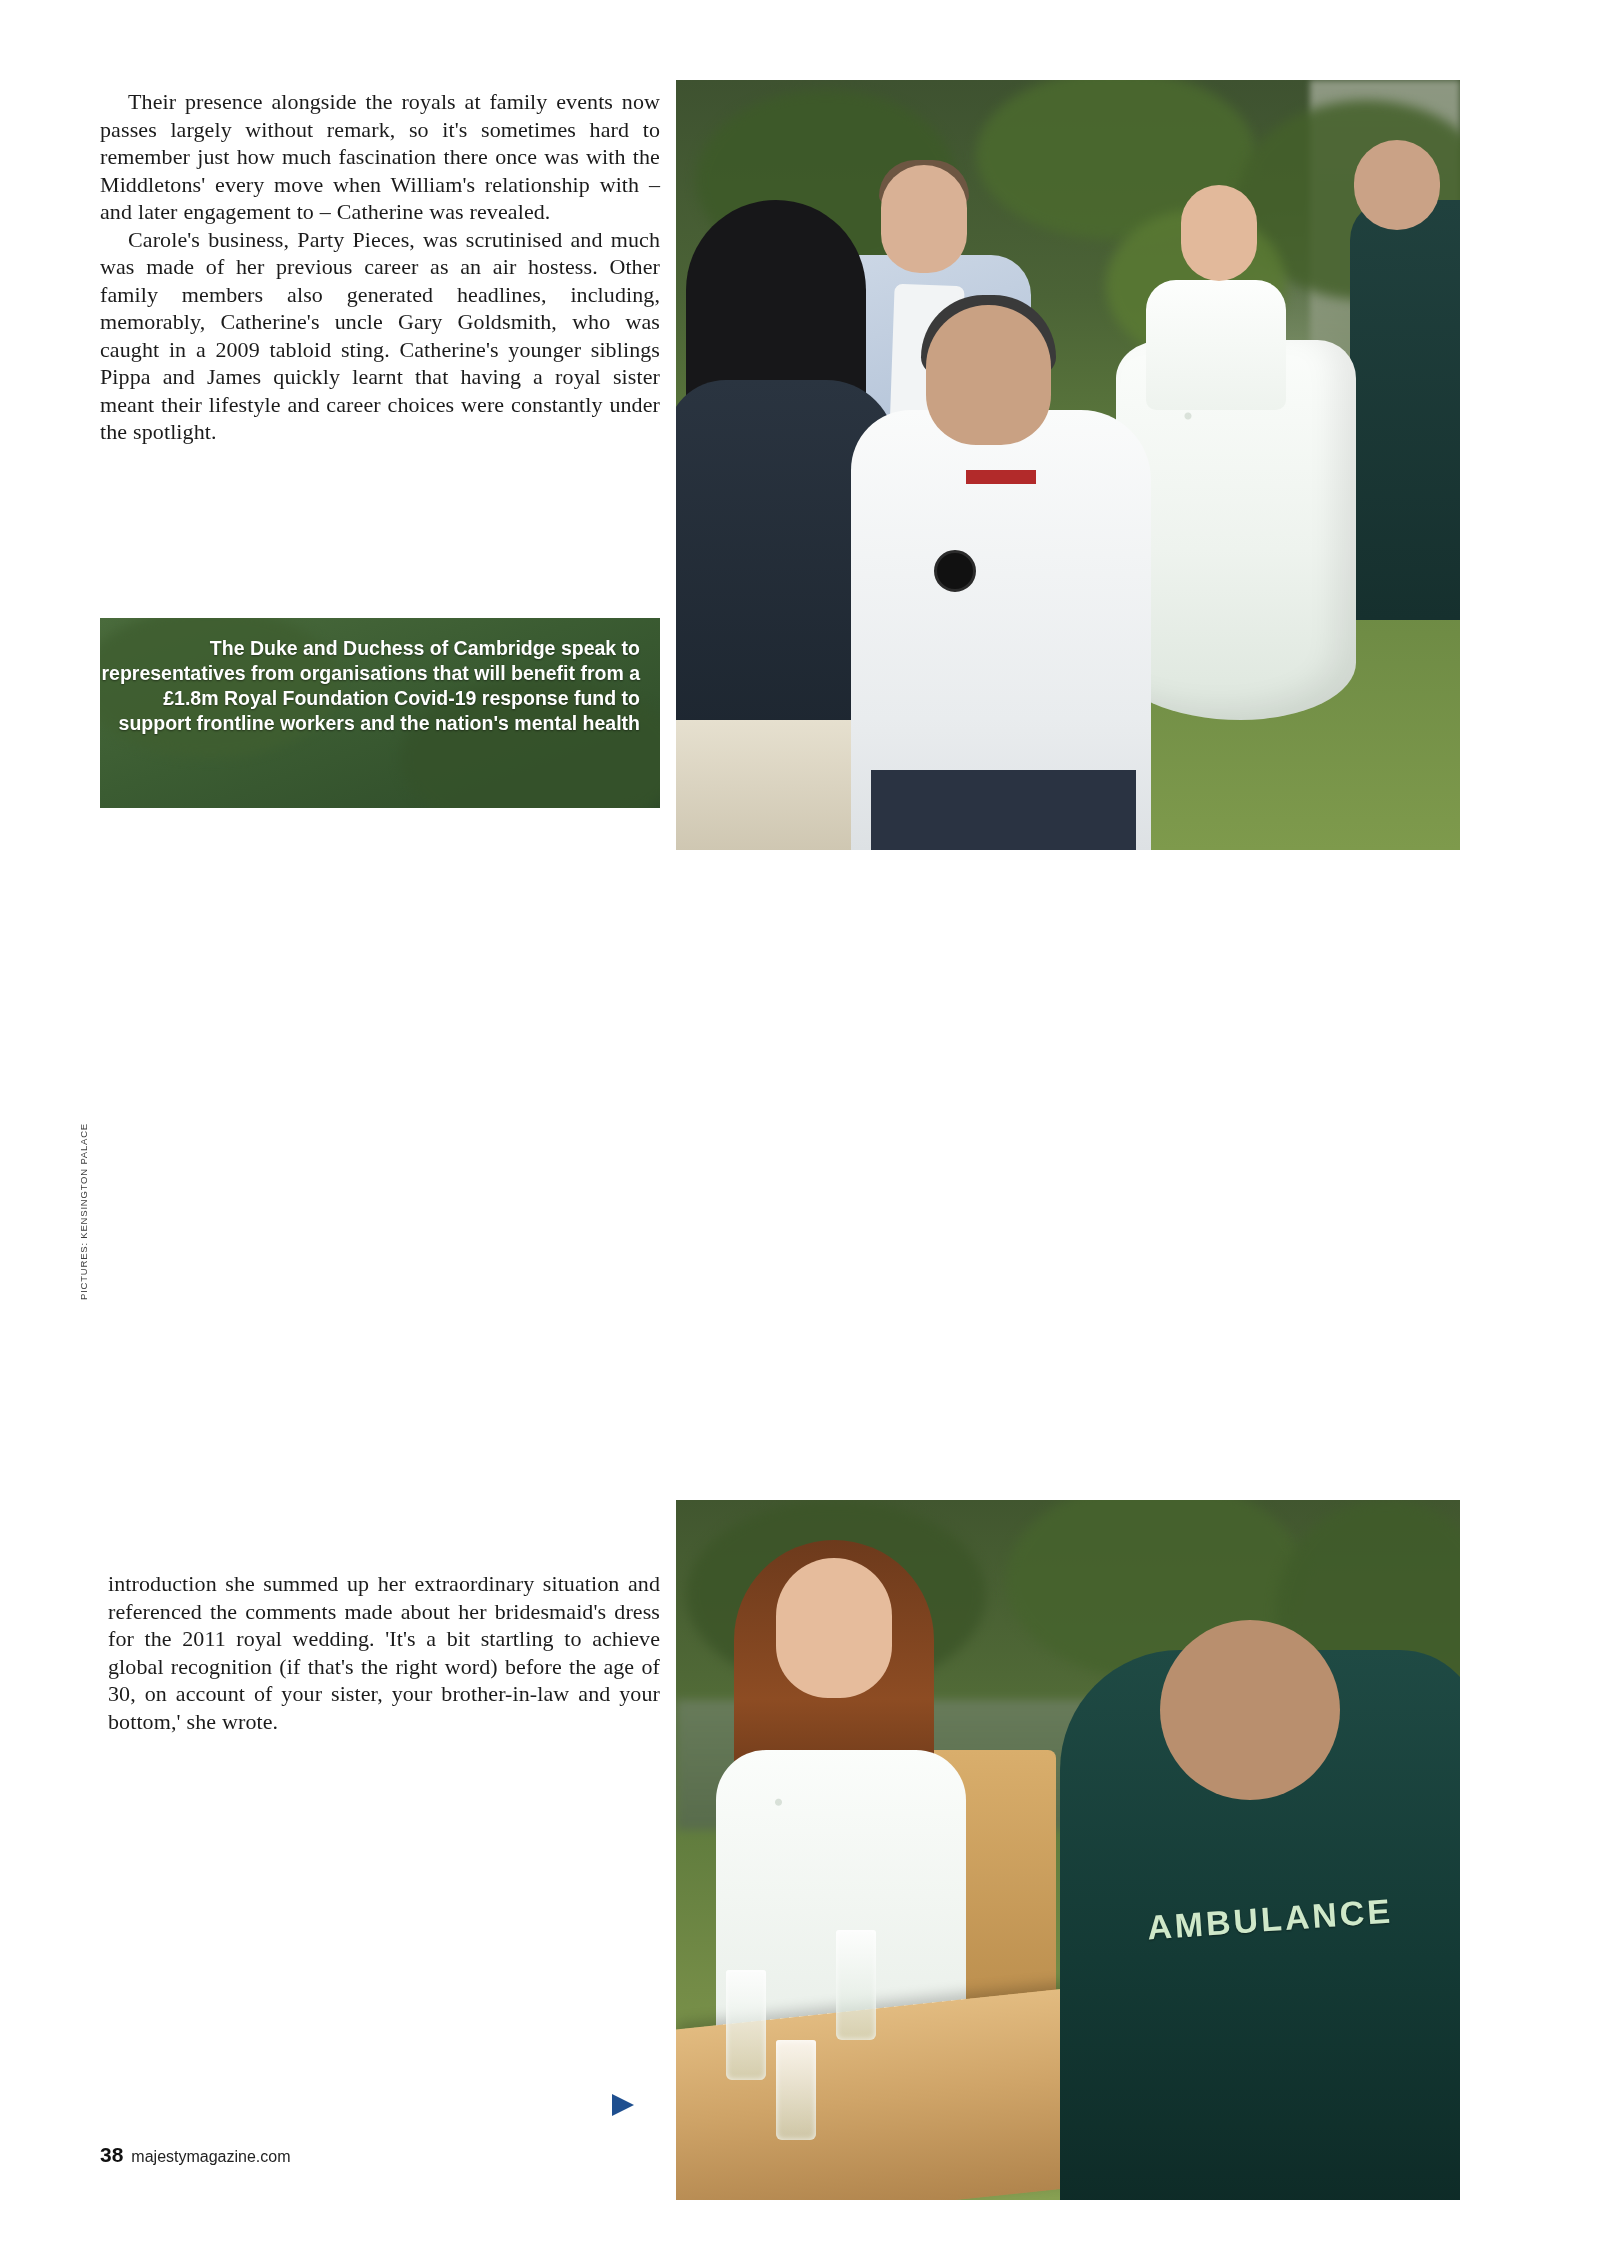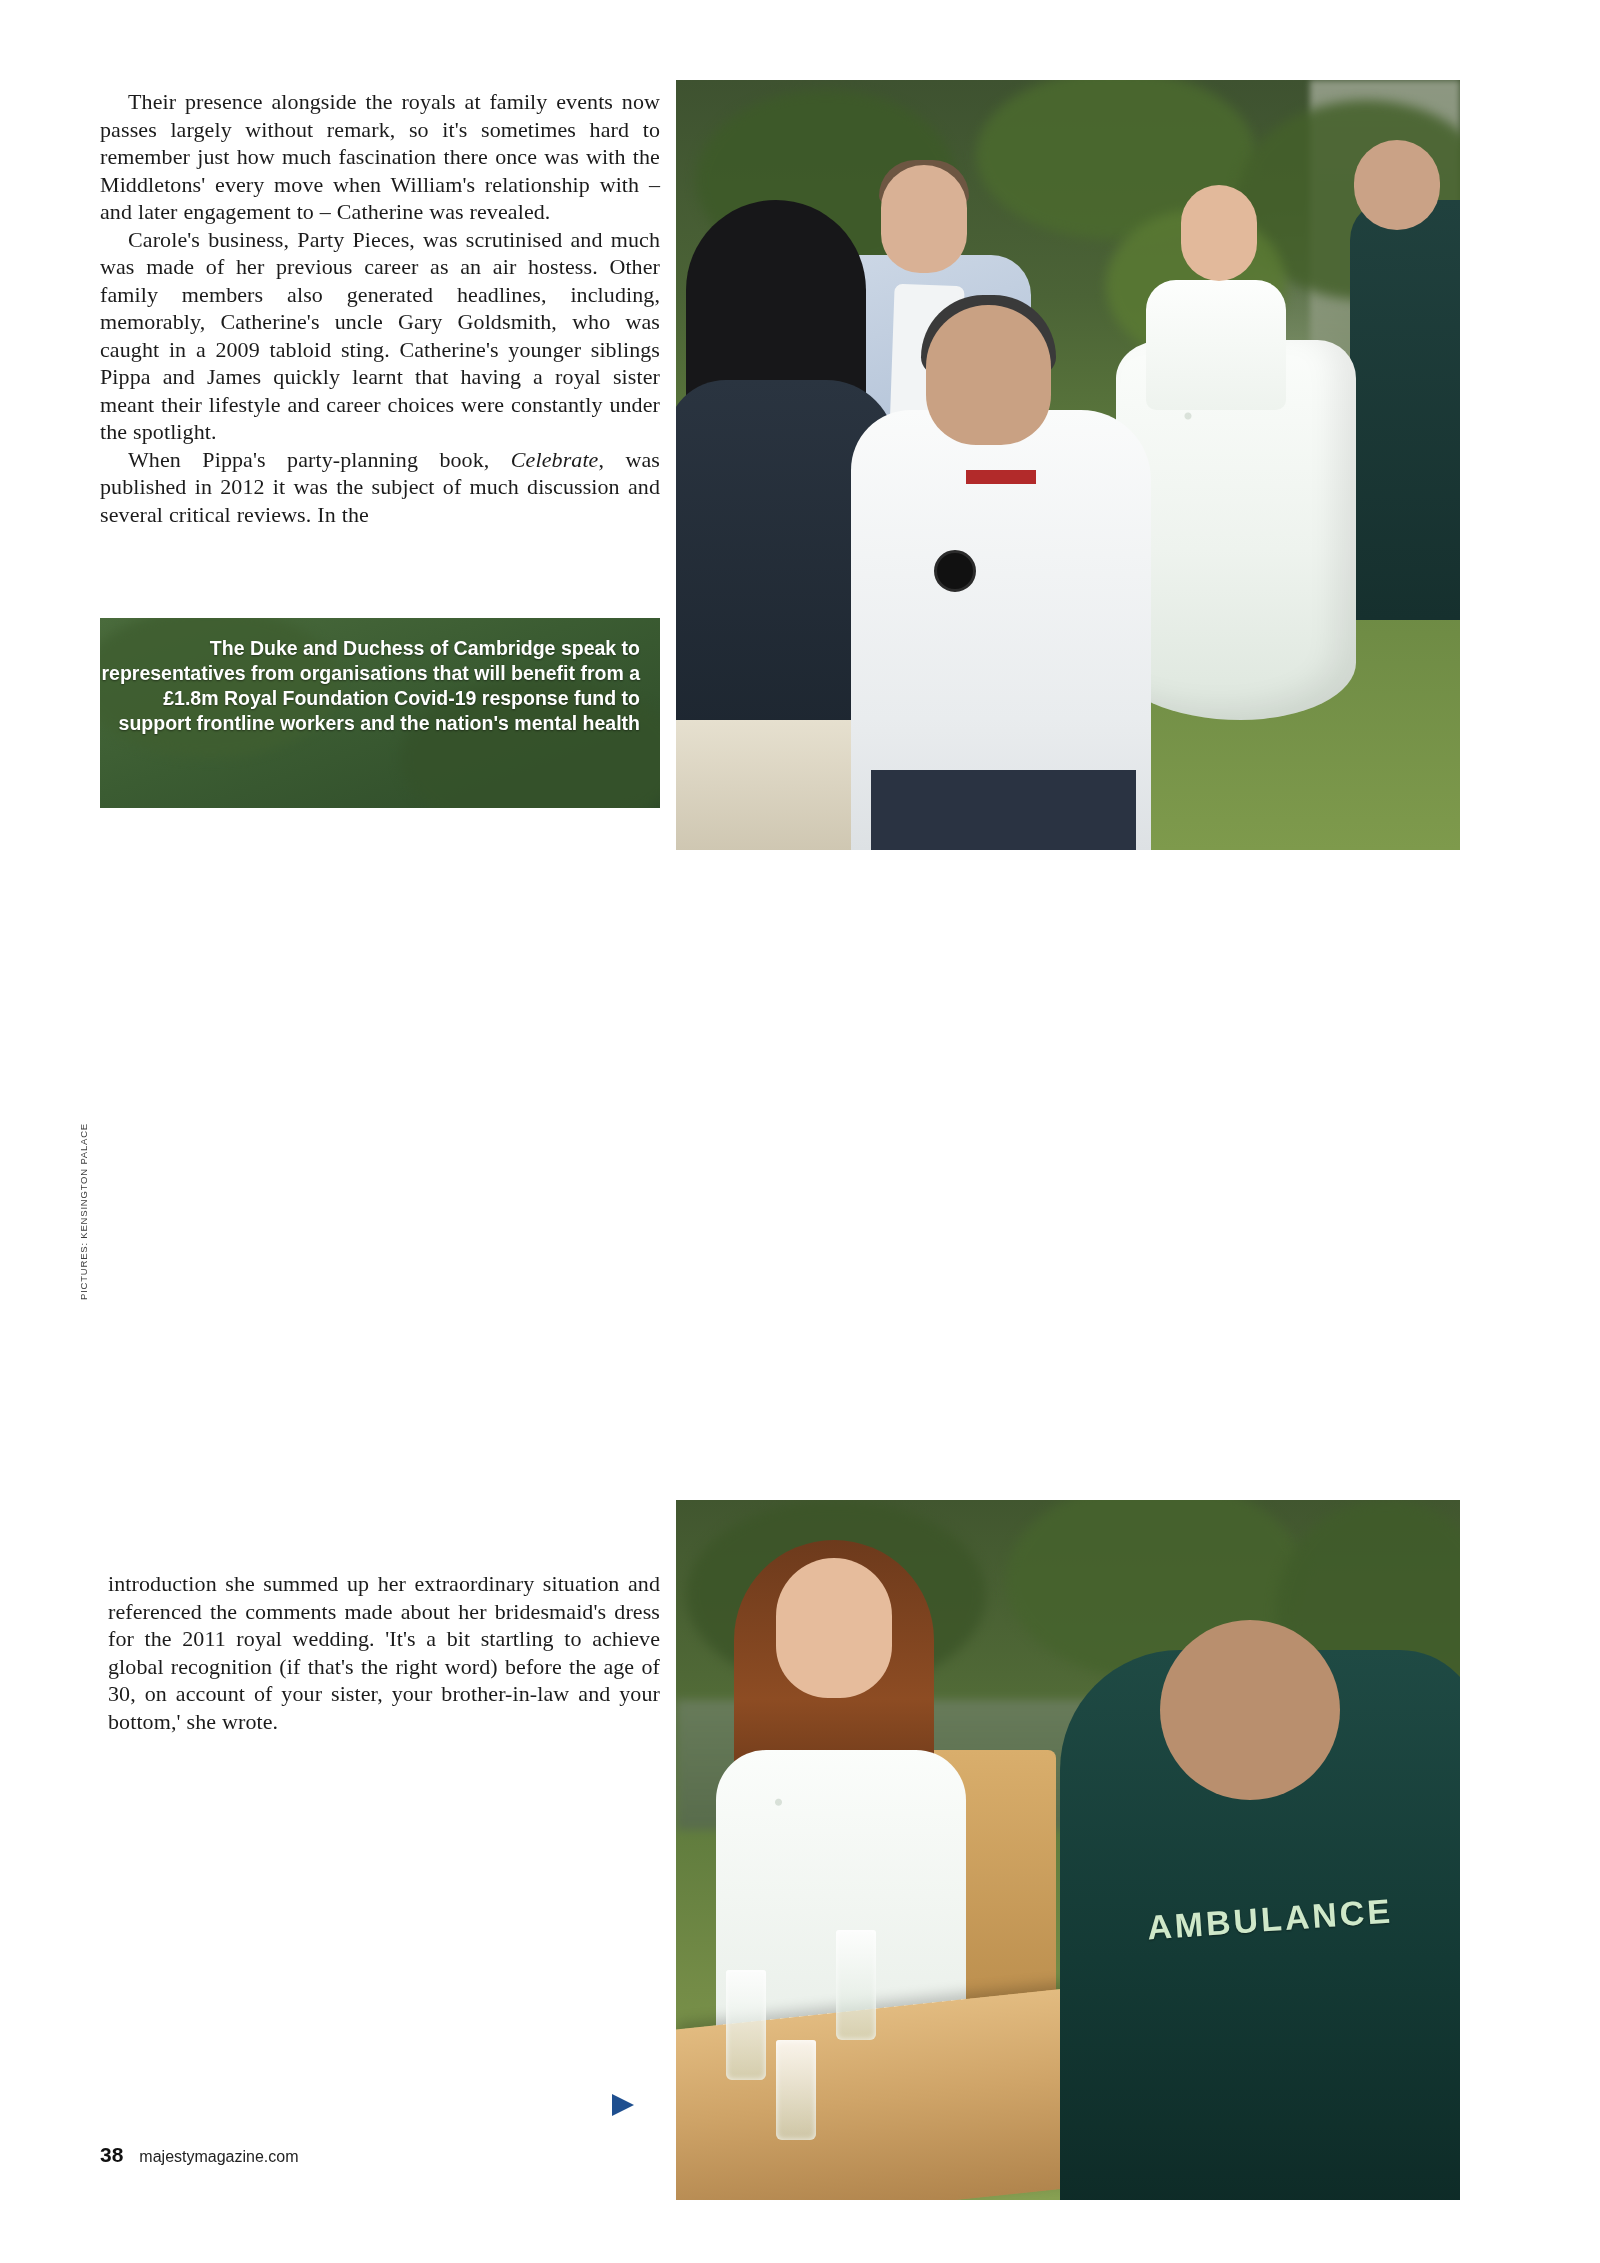--- a/index.html
+++ b/index.html
@@ -400,21 +400,21 @@
     white-space: nowrap;
   }
 
   
   #footer {
     position: absolute;
     left: 100px;
     top: 2143px;
     display: flex;
     align-items: baseline;
-    gap: 16px;
+    gap: 8px;
     font-family: "Liberation Sans", sans-serif;
   }
   #footer .pagenum {
     font-weight: bold;
     font-size: 21px;
     color: #111;
   }
   #footer .site {
     font-size: 16px;
     color: #222;
@@ -551,21 +551,20 @@
     <div class="glass" style="left:100px;top:540px;width:40px;height:100px;"></div>
 
     <div class="medic"></div>
     <div class="medic-head"></div>
     <div class="medic-text">AMBULANCE</div>
   </div>
 
   <div class="col-text col-top">
     <p>Their presence alongside the royals at family events now passes largely without remark, so it's sometimes hard to remember just how much fascination there once was with the Middletons' every move when William's relationship with – and later engagement to – Catherine was revealed.</p>
     <p>Carole's business, Party Pieces, was scrutinised and much was made of her previous career as an air hostess. Other family members also generated headlines, including, memorably, Catherine's uncle Gary Goldsmith, who was caught in a 2009 tabloid sting. Catherine's younger siblings Pippa and James quickly learnt that having a royal sister meant their lifestyle and career choices were constantly under the spotlight.</p>
-    <p><span>When Pippa's party-planning book, </span><em>Celebrate</em><span>, was published in 2012 it was the subject of much discussion and several critical reviews. In the</span></p>
   </div>
 
   <div class="col-text col-bottom">
     <p class="no-indent">introduction she summed up her extraordinary situation and referenced the comments made about her bridesmaid's dress for the 2011 royal wedding. 'It's a bit startling to achieve global recognition (if that's the right word) before the age of 30, on account of your sister, your brother-in-law and your bottom,' she wrote.</p>
   </div>
 
   <div id="continue-arrow"></div>
 
   <div id="photo-credit">PICTURES: KENSINGTON PALACE</div>
 

